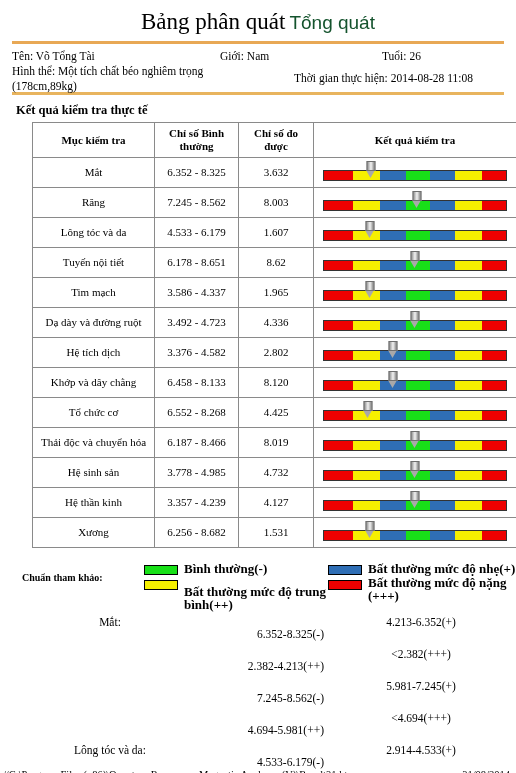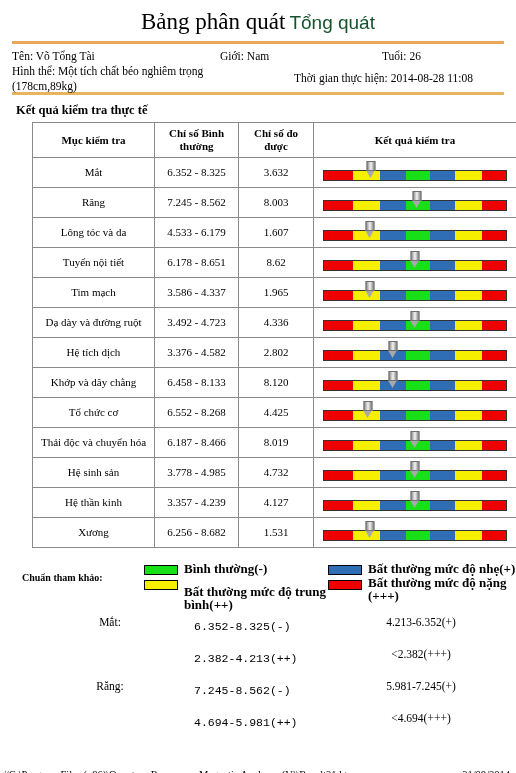--- a/index.html
+++ b/index.html
@@ -205,24 +205,23 @@
   .d-name {
     position: absolute;
     left: 24px;
     top: 0;
     width: 140px;
     text-align: center;
   }
   .d-a {
     position: absolute;
     left: 178px;
-    top: 4px;
+    top: 12px;
     width: 130px;
-    text-align: left;
-    font-family: Liberation Mono, monospace;
+    text-align: right;
   }
   .d-b {
     position: absolute;
     left: 340px;
     top: 0;
     width: 130px;
     text-align: center;
   }
 
   
@@ -565,29 +564,33 @@
         <div class="d-name">Mắt:</div>
         <div class="d-a">6.352-8.325(-)</div>
         <div class="d-b">4.213-6.352(+)</div>
       </div>
       <div class="d-row">
         <div class="d-name"></div>
         <div class="d-a">2.382-4.213(++)</div>
         <div class="d-b">&lt;2.382(+++)</div>
       </div>
       <div class="d-row">
-        <div class="d-name">Răng:</div>
         <div class="d-a">7.245-8.562(-)</div>
         <div class="d-b">5.981-7.245(+)</div>
       </div>
       <div class="d-row">
         <div class="d-name"></div>
         <div class="d-a">4.694-5.981(++)</div>
         <div class="d-b">&lt;4.694(+++)</div>
       </div>
+      <div class="d-row">
+        <div class="d-name">Lông tóc và da:</div>
+        <div class="d-a">4.533-6.179(-)</div>
+        <div class="d-b">2.914-4.533(+)</div>
+      </div>
     </div>
 
   <div class="footer">
     <span class="footer-path">://C:\Program Files (x86)\Quantum Resonance Magnetic Analyzer (V)\Result31.htm</span>
     <span class="footer-date">31/08/2014</span>
   </div>
 
 </div>
 
 </body></html>

